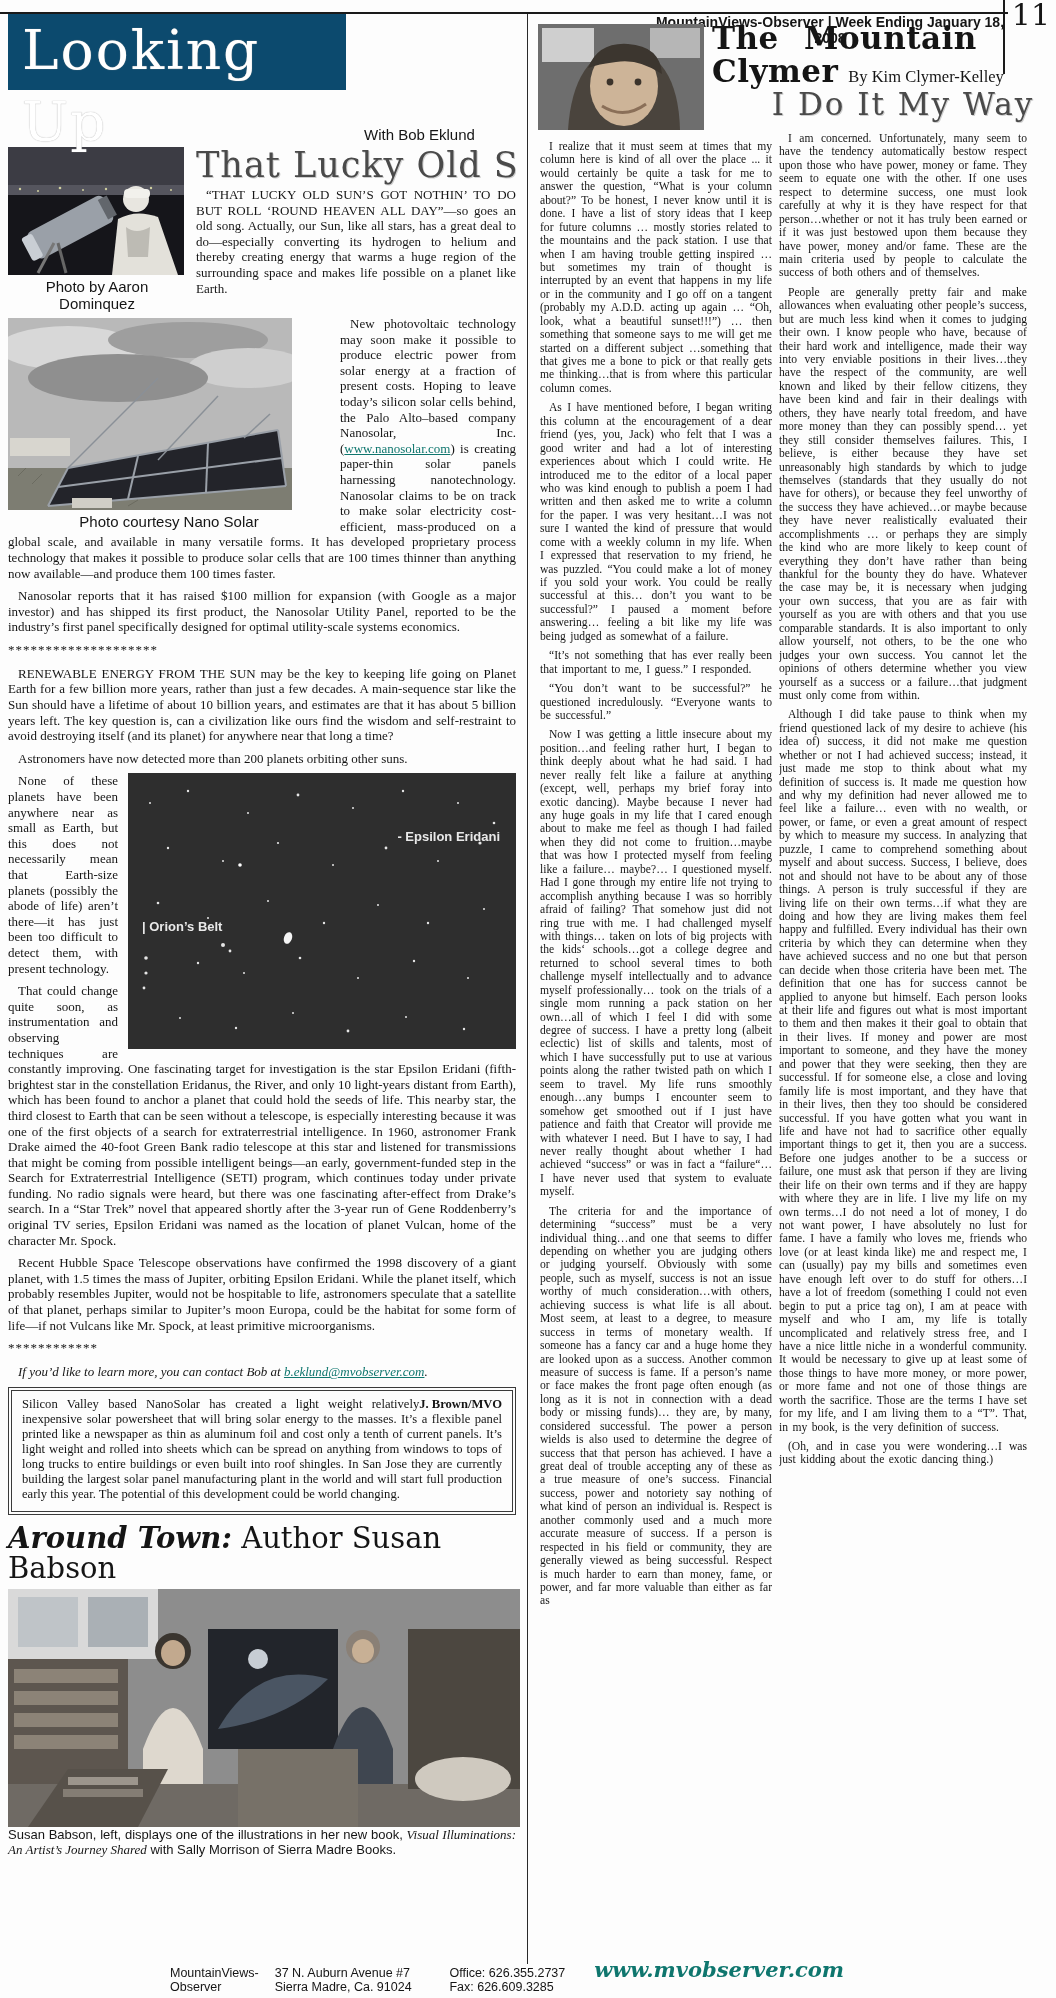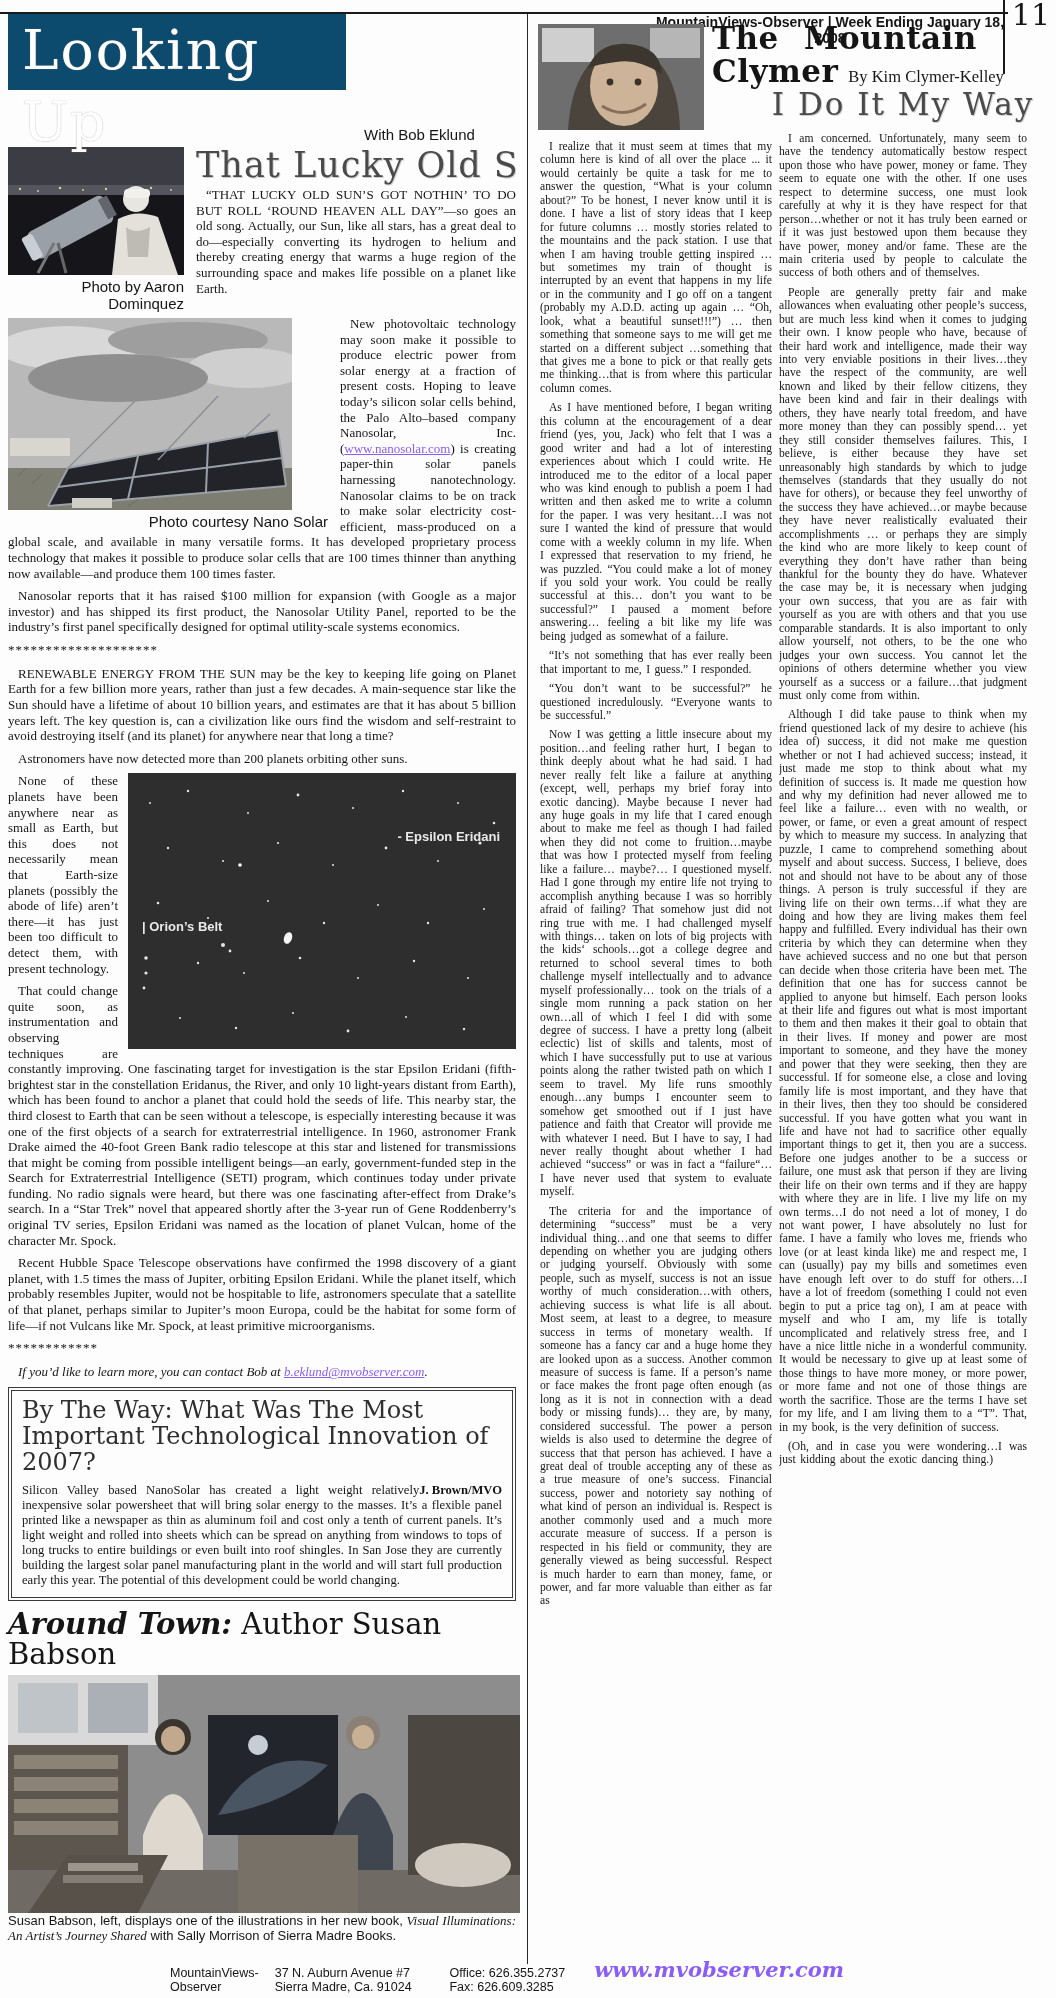--- a/index.html
+++ b/index.html
@@ -17,32 +17,32 @@
   .banner-box{display:inline-block;background:#0c4a6e;color:#fff;width:324px;height:76px;
               font-family:"DejaVu Serif",serif;font-size:55px;line-height:72px;padding-left:14px;
               letter-spacing:2px;text-shadow:0 0 1px #999;}
   .banner-byline{display:inline-block;vertical-align:bottom;margin-left:14px;
                  font-family:"Liberation Sans",sans-serif;font-size:15px;padding-bottom:2px;text-align:right;}
   .left-col p{margin:0 0 7px;text-align:justify;font-size:13px;line-height:1.2;}
   .left-col p{text-indent:10px;}
   h2.lucky{margin:2px 0 4px;font-family:"DejaVu Serif",serif;font-weight:normal;font-size:35px;
            line-height:36px;color:#4a4a4a;text-shadow:1px 1px 0 #cfcfcf;letter-spacing:1px;white-space:nowrap;}
   figure{margin:0;}
-  figcaption{font-family:"Liberation Sans",sans-serif;font-size:15px;margin:3px 0 0 2px;text-align:right;}
+  figcaption{font-family:"Liberation Sans",sans-serif;font-size:15px;margin:3px 0 0 2px;text-align:center;}
   .photo1{float:left;width:176px;margin:2px 12px 4px 0;}
   .photo2{float:left;width:320px;margin:2px 12px 2px 0;}
   .block-b,.block-c,.block-g{overflow:hidden;}
   .sep{font-size:13px;letter-spacing:1px;margin:2px 0 8px;}
   .starfield{float:right;width:388px;margin:0 0 6px 10px;position:relative;}
   .star-label{position:absolute;color:#e9e9e9;font-family:"Liberation Sans",sans-serif;
               font-size:13px;font-weight:bold;}
   .lbl-eps{right:16px;top:56px;}
   .lbl-ori{left:14px;top:146px;}
   .contact{font-style:italic;font-size:13.5px;}
-  a.doc-link{color:#8b5cf6;text-decoration:underline;}
+  a.doc-link{color:#0f766e;text-decoration:underline;}
   .btw-box{border:4px double #3a3a3a;padding:6px 10px 8px;margin:4px 0 8px;}
   .btw-box h3{margin:0 0 8px;font-family:"DejaVu Serif",serif;font-weight:normal;font-size:24px;
               line-height:26px;color:#2f2f2f;}
   .btw-box p{font-size:12.6px;text-indent:0;margin:0;}
   .btw-attr{float:right;font-weight:bold;font-style:normal;}
   h2.around{margin:2px 0 6px;font-size:29px;font-weight:normal;line-height:30px;}
   .at-label{font-weight:bold;font-style:italic;font-family:"DejaVu Serif",serif;}
   .at-title{font-family:"DejaVu Serif",serif;}
   .photo3{width:512px;}
   .caption3{font-family:"Liberation Sans",sans-serif;font-size:14.5px;line-height:1.25;
@@ -220,21 +220,20 @@
       </figure>
       <p>None of these planets have been anywhere near as small as Earth, but this does not necessarily mean that Earth-size planets (possibly the abode of life) aren’t there—it has just been too difficult to detect them, with present technology.</p>
       <p>That could change quite soon, as instrumentation and observing techniques are constantly improving.  One fascinating target for investigation is the star Epsilon Eridani (fifth-brightest star in the constellation Eridanus, the River, and only 10 light-years distant from Earth), which has been found to anchor a planet that could hold the seeds of life.  This nearby star, the third closest to Earth that can be seen without a telescope, is especially interesting because it was one of the first objects of a search for extraterrestrial intelligence.  In 1960, astronomer Frank Drake aimed the 40-foot Green Bank radio telescope at this star and listened for transmissions that might be coming from possible intelligent beings—an early, government-funded step in the Search for Extraterrestrial Intelligence (SETI) program, which continues today under private funding.  No radio signals were heard, but there was one fascinating after-effect from Drake’s search.  In a “Star Trek” novel that appeared shortly after the 3-year run of Gene Roddenberry’s original TV series, Epsilon Eridani was named as the location of planet Vulcan, home of the character Mr. Spock.</p>
     </div>
 
     <p>Recent Hubble Space Telescope observations have confirmed the 1998 discovery of a giant planet, with 1.5 times the mass of Jupiter, orbiting Epsilon Eridani.  While the planet itself, which probably resembles Jupiter, would not be hospitable to life, astronomers speculate that a satellite of that planet, perhaps similar to Jupiter’s moon Europa, could be the habitat for some form of life—if not Vulcans like Mr. Spock, at least primitive microorganisms.</p>
     <div class="sep">************</div>
     <p class="contact"><span>If you’d like to learn more, you can contact Bob at </span><a class="doc-link" href="#">b.eklund@mvobserver.com</a><span>.</span></p>
 
     <div class="btw-box">
-      <h3>By The Way:  What Was The Most Important Technological Innovation of 2007?</h3>
       <p><span class="btw-attr">J. Brown/MVO</span><span>Silicon Valley based NanoSolar has created a light weight relatively inexpensive solar powersheet that will bring solar energy to the masses. It’s a flexible panel printed like a newspaper as thin as aluminum foil and cost only a tenth of current panels. It’s light weight and rolled into sheets which can be spread on anything from windows to tops of long trucks to entire buildings or even built into roof shingles. In San Jose they are currently building the largest solar panel manufacturing plant in the world and will start full production early this year. The potential of this development could be world changing.</span></p>
     </div>
 
     <h2 class="around"><span class="at-label">Around Town:</span><span class="at-title">  Author Susan Babson</span></h2>
 
     <figure class="photo3">
       <svg width="512" height="238" viewBox="0 0 512 238">
         <rect width="512" height="238" fill="#8d8d8d"></rect>
         <rect x="0" y="0" width="150" height="70" fill="#d9d9d9"></rect>
         <rect x="10" y="8" width="60" height="50" fill="#bfc4c8"></rect>

